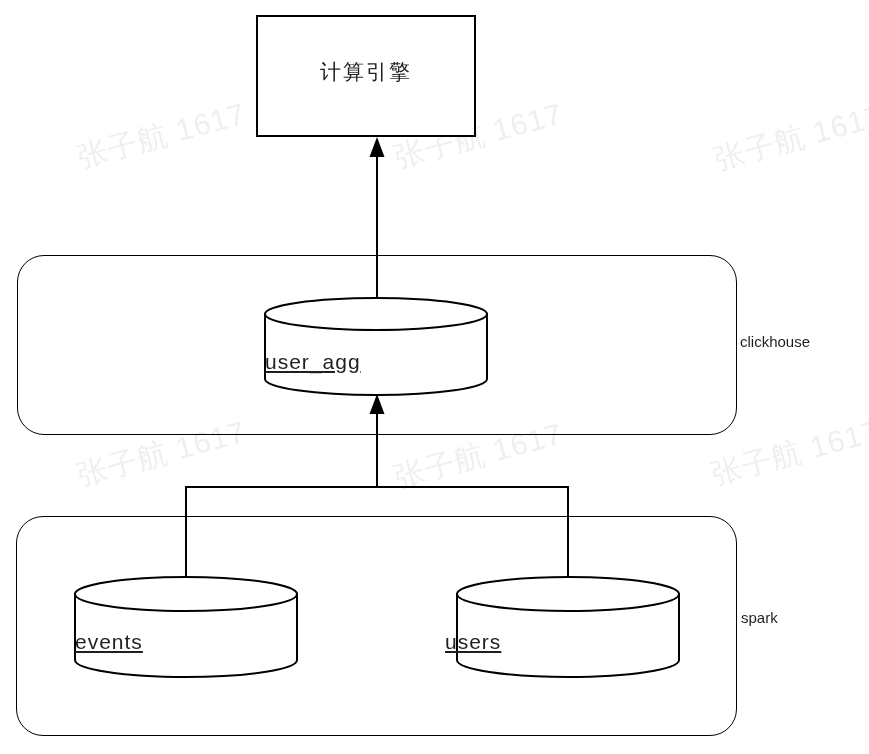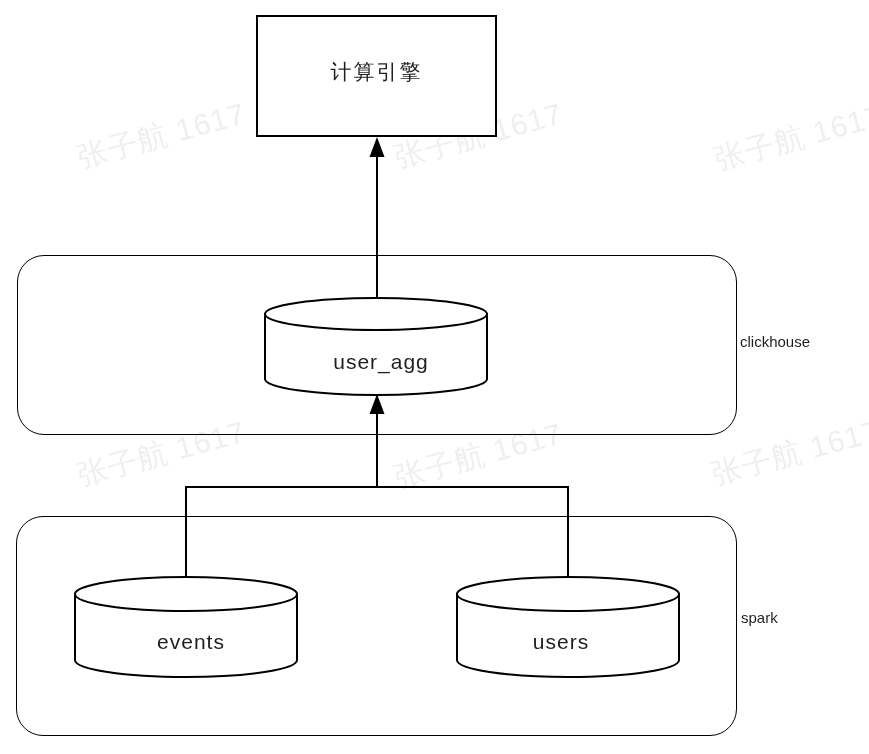--- a/index.html
+++ b/index.html
@@ -48,21 +48,21 @@
     z-index: 2;
     box-sizing: border-box;
     background: #ffffff;
     border: 2px solid #000000;
     display: flex;
     align-items: center;
     justify-content: center;
   }
   .compute-engine {
     left: 256px; top: 15px;
-    width: 241px; height: 122px;
+    width: 220px; height: 122px;
   }
   .compute-engine .label {
     font-size: 21px;
     letter-spacing: 2px;
     color: #1f1f1f;
     padding-bottom: 8px;
   }
 
   .group-box {
     position: absolute;
@@ -88,22 +88,23 @@
     color: #1f1f1f;
     white-space: nowrap;
   }
   .group-lbl { font-size: 15px; }
   .clickhouse-lbl { left: 740px; top: 333px; }
   .spark-lbl      { left: 741px; top: 609px; }
 
   .cyl-lbl {
     font-size: 21px;
     width: 232px;
-    text-align: center;
+    text-align: left;
     letter-spacing: 1px;
+    text-decoration: underline;
   }
   .useragg-lbl { left: 265px; top: 350px; }
   .events-lbl  { left: 75px;  top: 630px; }
   .users-lbl   { left: 445px; top: 630px; }
 </style>
 </head>
 <body>
 
 <div class="canvas">
 

